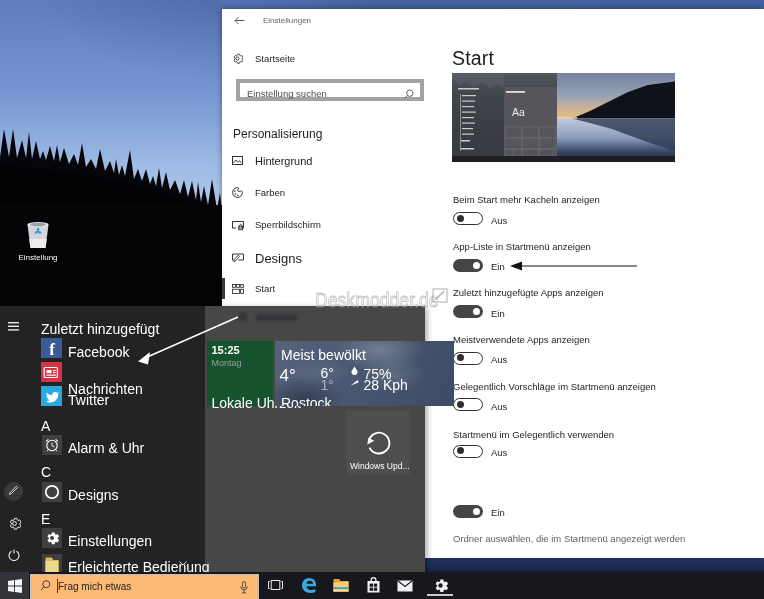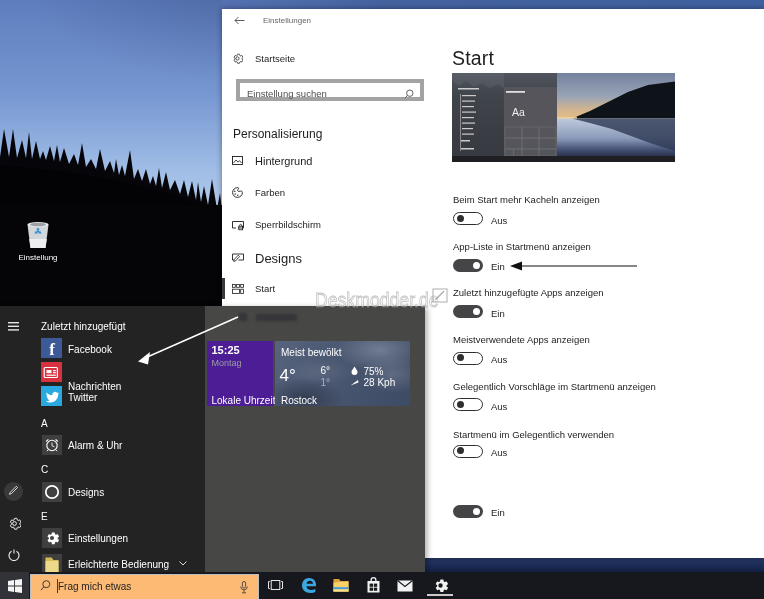--- a/index.html
+++ b/index.html
@@ -22,21 +22,21 @@
   
   .tog{position:absolute;width:30px;height:13px;border-radius:7px;box-sizing:border-box;}
   .tog.off{background:#fff;border:1.5px solid #2f2f2f;}
   .tog.off .knob{position:absolute;left:2.5px;top:1.75px;width:7px;height:7px;border-radius:50%;background:#2f2f2f;}
   .tog.on{background:#454548;}
   .tog.on .knob{position:absolute;right:3.5px;top:3px;width:7px;height:7px;border-radius:50%;background:#fff;}
   .state{position:absolute;font-size:9.5px;color:#1d1d1d;}
   
   #menu{left:0;top:306px;width:425px;height:266px;background:#232323;box-shadow:2px 2px 6px rgba(0,0,0,0.35);}
   #tilepanel{position:absolute;left:205px;top:0;width:220px;height:268px;background:#474745;}
-  .mtext{position:absolute;color:#fff;font-size:10px;white-space:nowrap;}
+  .mtext{position:absolute;color:#fff;font-size:14px;white-space:nowrap;}
   .appicon{position:absolute;width:16px;height:16px;}
   .darktile{background:#3f3f3f;}
   
   #taskbar{left:0;top:572px;width:764px;height:27px;background:#17181d;}
   #searchbox{position:absolute;left:29.5px;top:1.5px;width:229px;height:25.5px;background:#fdba74;
     border:1px solid #bdbdbd;border-bottom:none;box-sizing:border-box;}
 </style>
 </head>
 <body>
 <div id="screen">
@@ -228,20 +228,21 @@
     <div class="tog off" style="left:231px;top:435.5px;">
         <div class="knob"></div>
       </div>
     <div class="state" style="left:269px;top:438px;">Aus</div>
 
     <div class="tog on" style="left:231px;top:495.5px;">
         <div class="knob"></div>
       </div>
     <div class="state" style="left:269px;top:498px;">Ein</div>
 
+    <div class="t" style="left:231px;top:524px;font-size:9.5px;color:#5f5f5f;">Ordner auswählen, die im Startmenü angezeigt werden</div>
 
     <svg class="abs" style="left:288px;top:252px" width="130" height="10" viewBox="0 0 130 10">
       <line x1="10" y1="5" x2="127" y2="5" stroke="#111" stroke-width="1.05"></line>
       <path d="M0,5 L12,0.5 L12,9.5 Z" fill="#111"></path>
     </svg>
   </div>
 
   <div class="abs" id="menu">
     <div id="tilepanel"></div>
 
@@ -324,46 +325,53 @@
       </svg>
     </div>
     <div class="mtext" style="left:68px;top:253px;">Erleichterte Bedienung</div>
     <svg class="abs" style="left:179px;top:255px" width="8" height="5" viewBox="0 0 8 5">
       <path d="M0.5,0.5 L4,4 L7.5,0.5" stroke="#ddd" stroke-width="1" fill="none"></path>
     </svg>
 
     <div class="abs" style="left:239px;top:7px;width:8px;height:8px;background:#35353a;filter:blur(1.5px);"></div>
     <div class="abs" style="left:256px;top:8px;width:41px;height:7px;background:#35353a;filter:blur(1.5px);"></div>
 
-    <div class="abs" style="left:206.5px;top:34.5px;width:66.5px;height:65.5px;background:#4c1d95;">
+    <div class="abs" style="left:206.5px;top:34.5px;width:66.5px;height:65.5px;background:#14532d;">
       <div class="mtext" style="left:5px;top:3.5px;font-size:11px;font-weight:bold;">15:25</div>
       <div class="mtext" style="left:5px;top:17.5px;font-size:9px;color:#9d9da1;">Montag</div>
       <div class="mtext" style="left:5px;top:54.5px;">Lokale Uhrzeit</div>
     </div>
 
-    <div class="abs" style="left:274.5px;top:34.5px;width:135.5px;height:65.5px;background:linear-gradient(115deg,#57637c 0%,#4d5a73 35%,#45526b 65%,#3e4b64 100%);overflow:hidden;">
+    <div class="abs" style="left:274.5px;top:34.5px;width:135.5px;height:65.5px;background:linear-gradient(115deg,#57637c 0%,#4d5a73 35%,#45526b 65%,#3e4b64 100%);overflow:hidden;padding-left:44px;">
       <div class="abs" style="left:60px;top:-12px;width:90px;height:42px;background:radial-gradient(ellipse at center,rgba(150,160,178,0.55),rgba(150,160,178,0) 70%);"></div>
       <div class="abs" style="left:86px;top:14px;width:64px;height:38px;background:radial-gradient(ellipse at center,rgba(130,142,162,0.45),rgba(130,142,162,0) 70%);"></div>
       <div class="abs" style="left:-15px;top:36px;width:85px;height:44px;background:radial-gradient(ellipse at center,rgba(22,30,46,0.5),rgba(22,30,46,0) 70%);"></div>
         <div class="abs" style="left:10px;top:18px;width:70px;height:26px;background:radial-gradient(ellipse at center,rgba(120,132,152,0.30),rgba(120,132,152,0) 70%);"></div>
       <div class="mtext" style="left:6.5px;top:6px;">Meist bewölkt</div>
       <div class="mtext" style="left:5px;top:25px;font-size:17px;">4°</div>
       <div class="mtext" style="left:46px;top:24.5px;">6°</div>
       <div class="mtext" style="left:46px;top:36px;color:#a7b0c0;">1°</div>
       <svg class="abs" style="left:76px;top:25px" width="7" height="9" viewBox="0 0 7 9">
         <path d="M3.5,0.5 C5,3 6.5,4.5 6.5,6 a3,3 0 0,1 -6,0 C0.5,4.5 2,3 3.5,0.5 Z" fill="#fff"></path>
       </svg>
       <div class="mtext" style="left:89px;top:25px;">75%</div>
       <svg class="abs" style="left:75px;top:37px" width="9" height="8" viewBox="0 0 9 8">
         <path d="M0.5,7.5 L8,2 L8.5,4.5 Z" fill="#fff"></path>
       </svg>
       <div class="mtext" style="left:89px;top:36px;">28 Kph</div>
       <div class="mtext" style="left:6.5px;top:54px;">Rostock</div>
     </div>
 
+    <div class="abs" style="left:346px;top:104px;width:64px;height:65px;background:#4e4e4c;">
+      <svg class="abs" style="left:20px;top:20px" width="26" height="26" viewBox="0 0 26 26">
+        <path d="M3.6,17.6 A10.4,10.4 0 1 0 2.9,10.6" fill="none" stroke="#fff" stroke-width="1.9"></path>
+        <path d="M1.2,14.4 L2.4,7.9 L8.4,10.8 Z" fill="#fff"></path>
+      </svg>
+      <div class="mtext" style="left:4px;top:51px;font-size:8.5px;">Windows Upd...</div>
+    </div>
   </div>
 
   <div class="abs" style="left:315px;top:287.5px;width:124px;font-size:21px;transform:scaleX(0.84);transform-origin:0 0;color:rgba(255,255,255,0.32);-webkit-text-stroke:0.8px rgba(150,150,150,0.62);z-index:30;">Deskmodder.de</div>
   <svg class="abs" style="left:432px;top:287.5px;z-index:30" width="16" height="15" viewBox="0 0 16 15">
     <rect x="1" y="1" width="14" height="13" fill="rgba(255,255,255,0.35)" stroke="rgba(150,150,150,0.65)" stroke-width="1.2"></rect>
     <line x1="3.5" y1="11.5" x2="12" y2="3.3" stroke="rgba(150,150,150,0.8)" stroke-width="1.4"></line>
   </svg>
 
   <svg class="abs" style="left:135px;top:312px;z-index:31" width="110" height="56" viewBox="0 0 110 56">
     <line x1="103" y1="5" x2="10" y2="46" stroke="#fff" stroke-width="1.5"></line>

